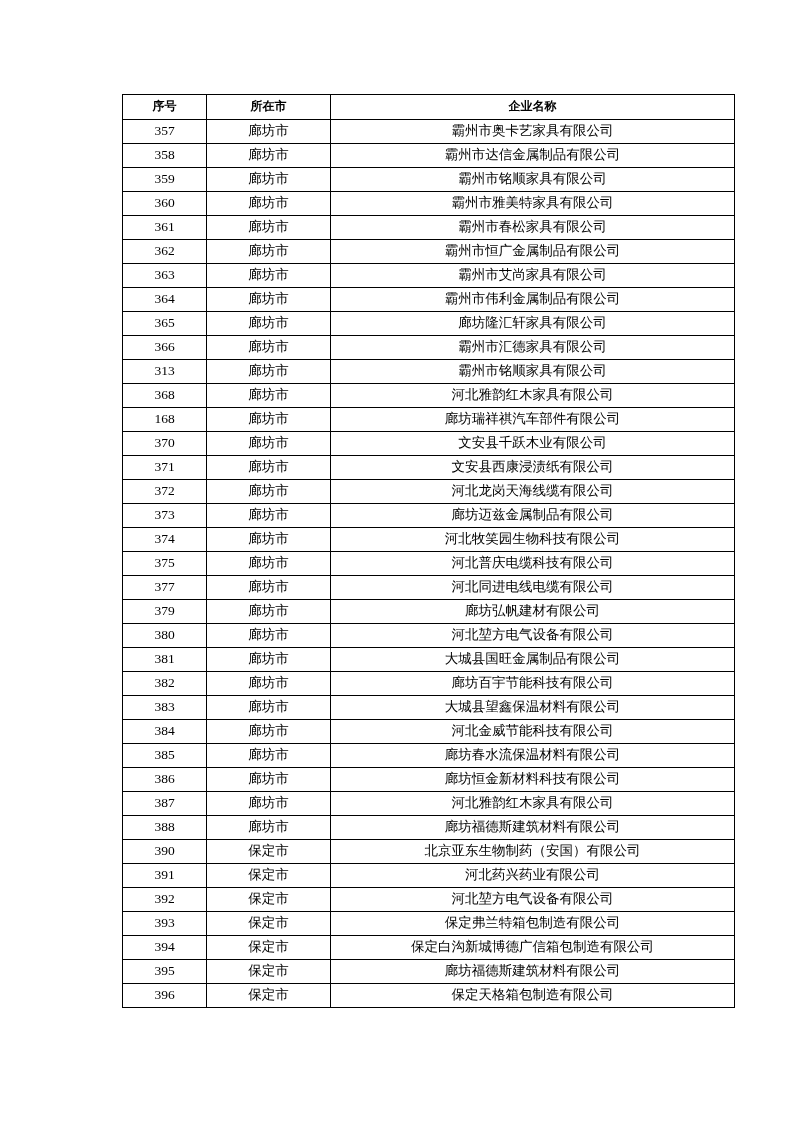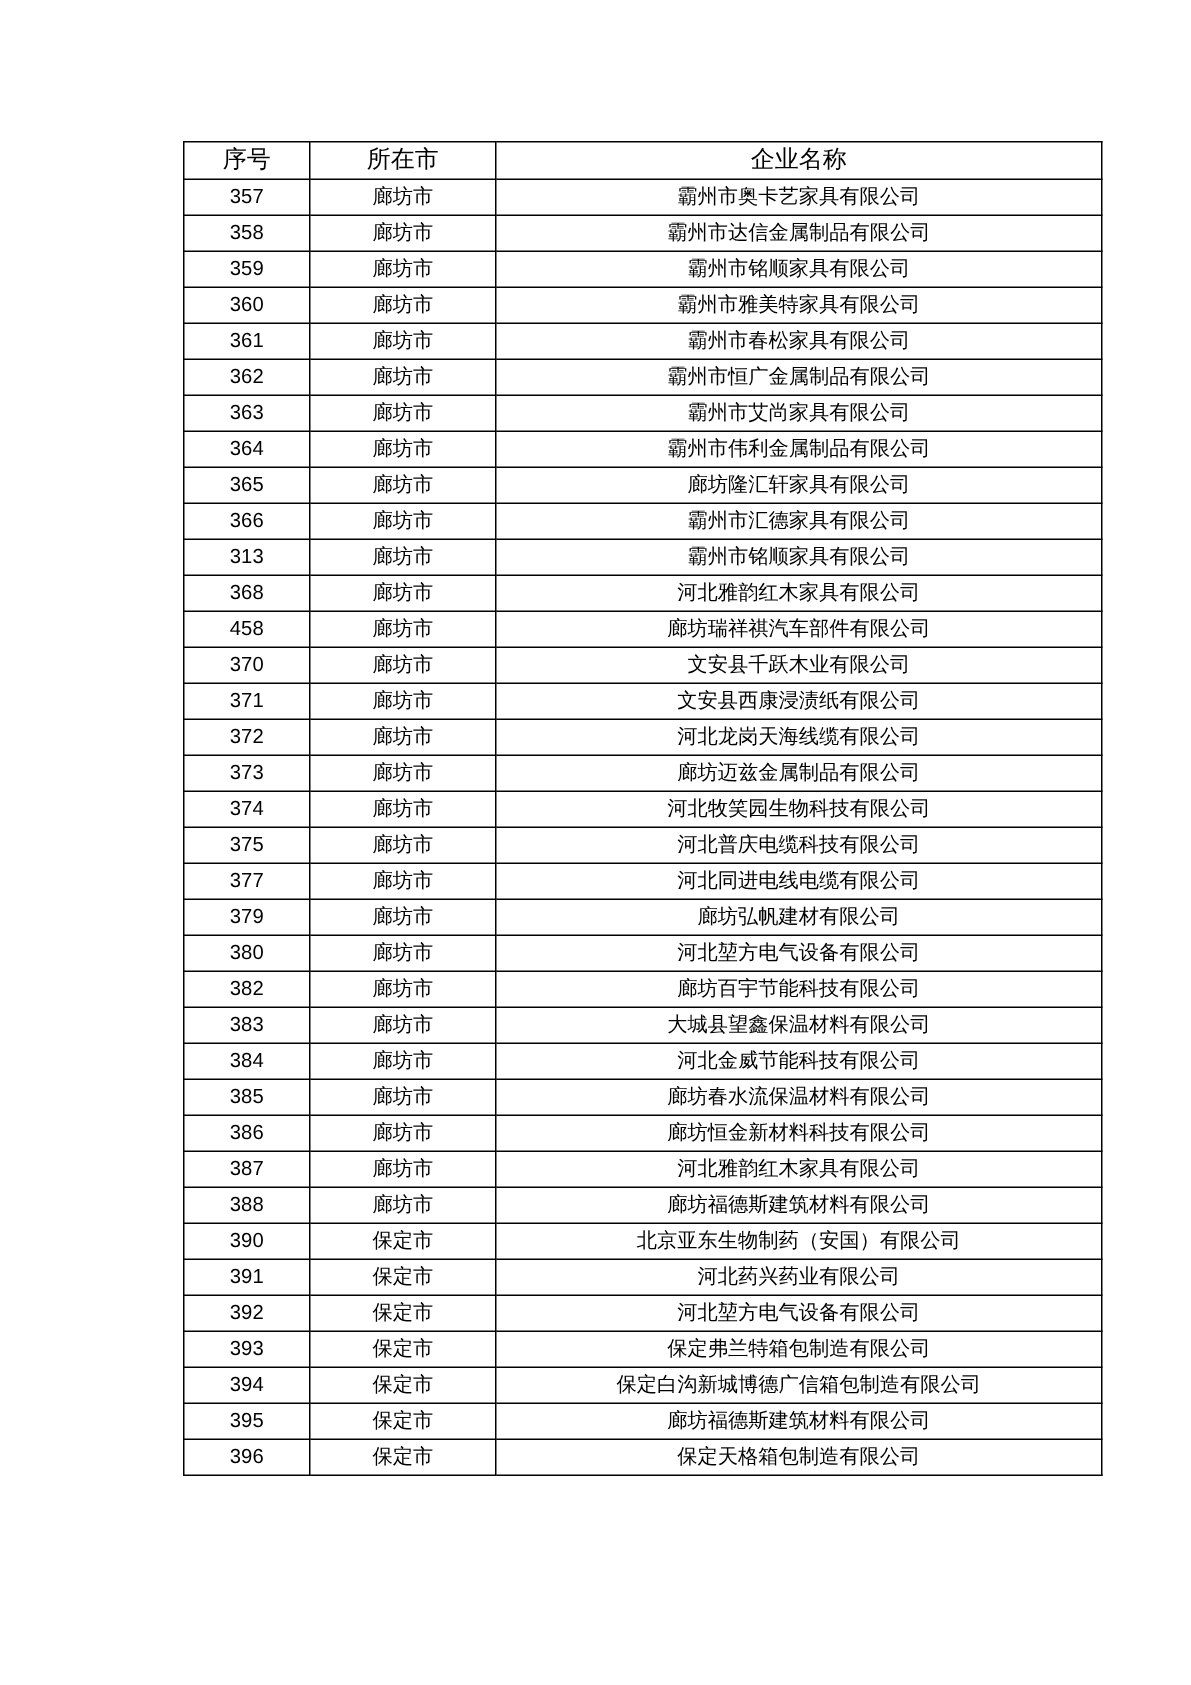--- a/index.html
+++ b/index.html
@@ -36,26 +36,26 @@
     vertical-align: middle;
     font-size: 13.5px;
     line-height: 1.1;
     height: 23px;
     padding: 0 2px;
     font-weight: normal;
     white-space: nowrap;
     overflow: hidden;
   }
   table.doc-table thead th {
-    font-weight: normal;
-    font-size: 16px;
+    font-weight: bold;
+    font-size: 12px;
     height: 24px;
   }
   td.idx {
-    font-family: Liberation Sans, sans-serif;
+    font-family: Liberation Serif, serif;
     font-size: 14px;
   }
 </style>
 </head>
 <body>
 
 <div class="page">
   <table class="doc-table">
     <colgroup>
       <col class="c-idx">
@@ -124,21 +124,21 @@
           <td class="idx">313</td>
           <td class="city">廊坊市</td>
           <td class="name">霸州市铭顺家具有限公司</td>
         </tr>
         <tr>
           <td class="idx">368</td>
           <td class="city">廊坊市</td>
           <td class="name">河北雅韵红木家具有限公司</td>
         </tr>
         <tr>
-          <td class="idx">458</td>
+          <td class="idx">168</td>
           <td class="city">廊坊市</td>
           <td class="name">廊坊瑞祥祺汽车部件有限公司</td>
         </tr>
         <tr>
           <td class="idx">370</td>
           <td class="city">廊坊市</td>
           <td class="name">文安县千跃木业有限公司</td>
         </tr>
         <tr>
           <td class="idx">371</td>
@@ -172,20 +172,25 @@
         </tr>
         <tr>
           <td class="idx">379</td>
           <td class="city">廊坊市</td>
           <td class="name">廊坊弘帆建材有限公司</td>
         </tr>
         <tr>
           <td class="idx">380</td>
           <td class="city">廊坊市</td>
           <td class="name">河北堃方电气设备有限公司</td>
+        </tr>
+        <tr>
+          <td class="idx">381</td>
+          <td class="city">廊坊市</td>
+          <td class="name">大城县国旺金属制品有限公司</td>
         </tr>
         <tr>
           <td class="idx">382</td>
           <td class="city">廊坊市</td>
           <td class="name">廊坊百宇节能科技有限公司</td>
         </tr>
         <tr>
           <td class="idx">383</td>
           <td class="city">廊坊市</td>
           <td class="name">大城县望鑫保温材料有限公司</td>

